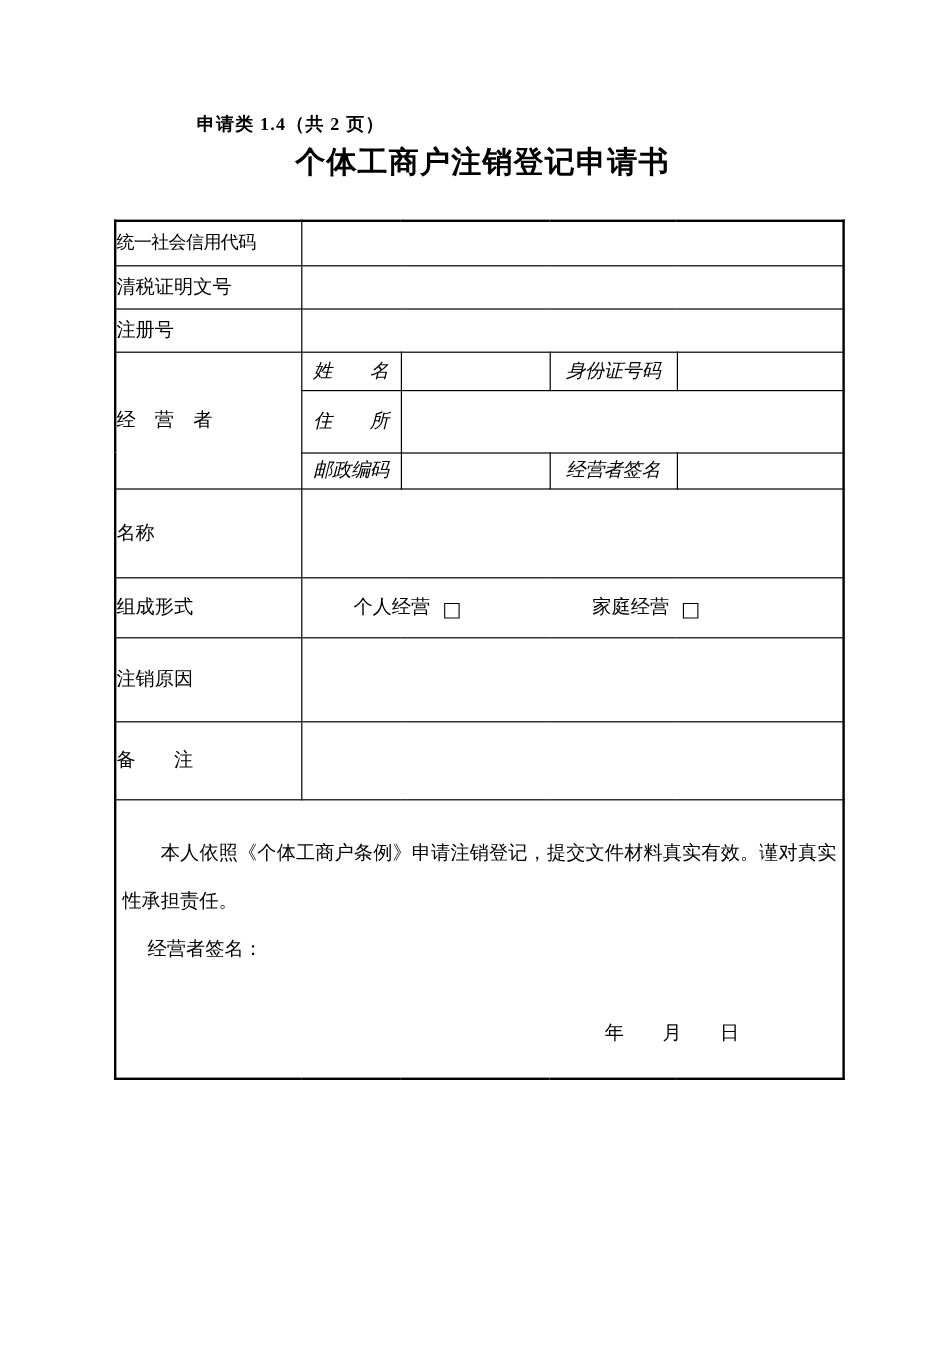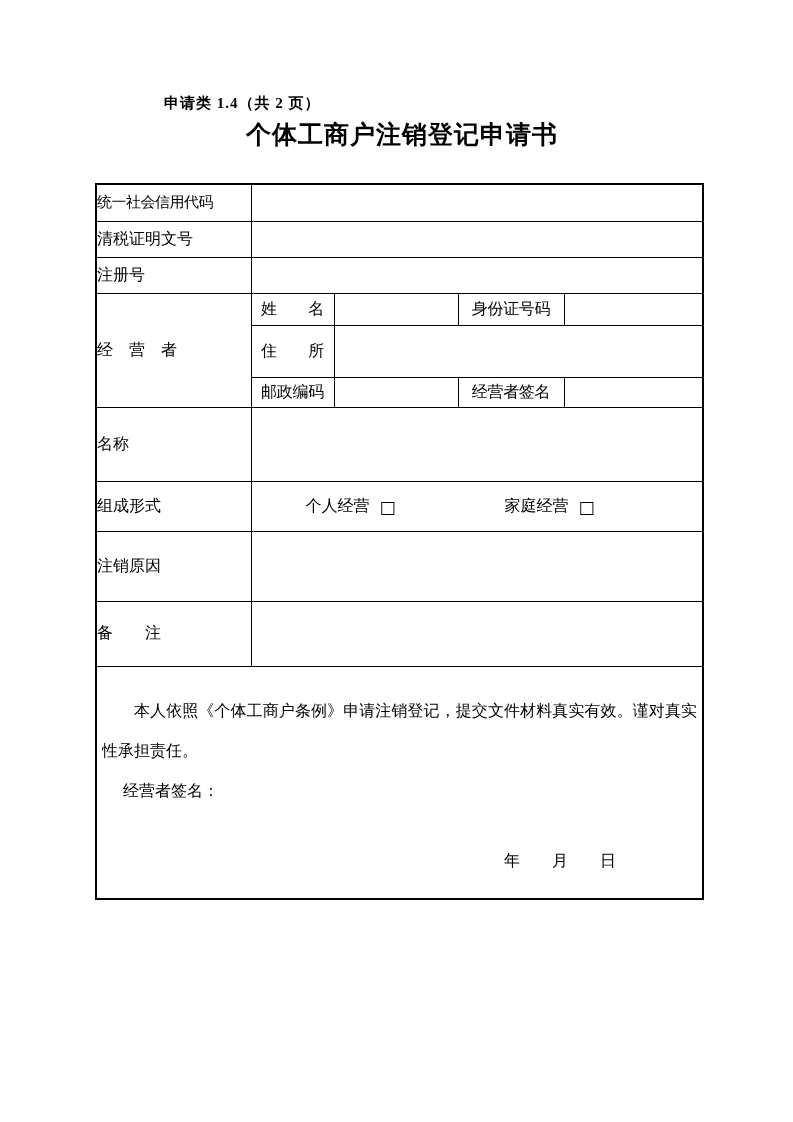--- a/index.html
+++ b/index.html
@@ -27,22 +27,22 @@
     border:1px solid #000;
     font-size:16px; vertical-align:middle;
     overflow:hidden;
   }
   td.lbl { text-align:left; }
   td.lbl.small { font-size:15px; letter-spacing:-0.5px; }
   .r1{height:37px}.r2{height:36px}.r3{height:36px}
   .r4{height:32px}.r5{height:52px}.r6{height:30px}
   .r7{height:74px}.r8{height:50px}.r9{height:70px}.r10{height:65px}
   .r11{height:233px}
-  td.sub { text-align:center; font-size:15px; letter-spacing:-0.3px; }
-  td.comp-cell { padding-left:54px; }
+  td.sub { text-align:center; font-size:15px; letter-spacing:-0.3px;font-style:italic; }
+  td.comp-cell { padding-left:43px; }
   .option { display:inline-block; white-space:nowrap; }
   .option + .option { margin-left:109px; }
   .cbx {
     display:inline-block; margin-left:10px;
     font-family:"DejaVu Sans",sans-serif; font-size:17px; line-height:1;
     vertical-align:-2px;
   }
   td.decl { vertical-align:top;font-family:Liberation Mono, monospace; }
   .decl-text {
     padding:10px 5px 0 5px;

